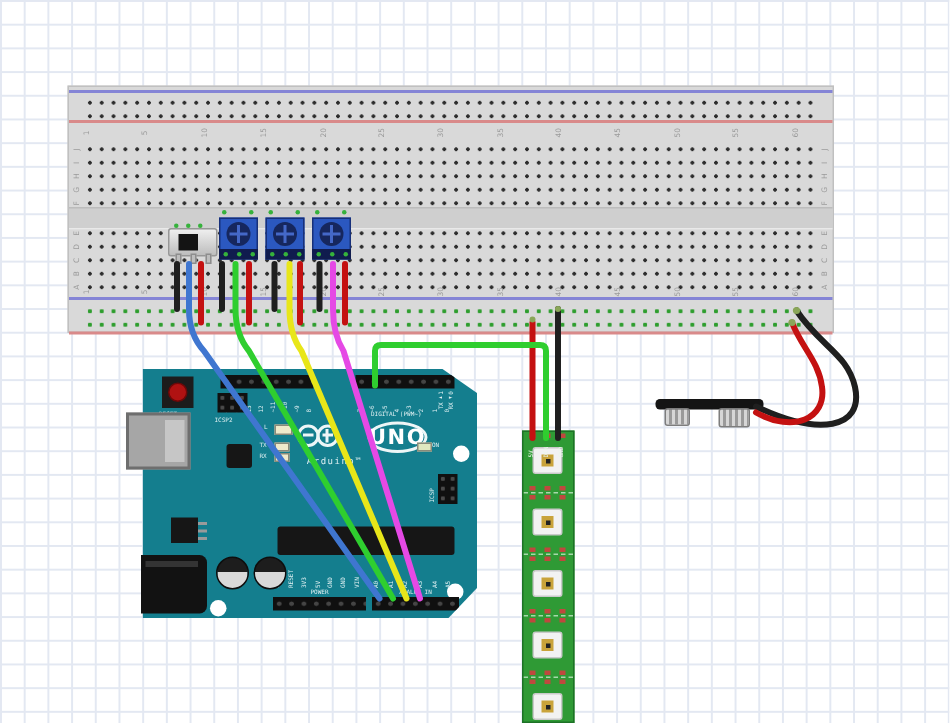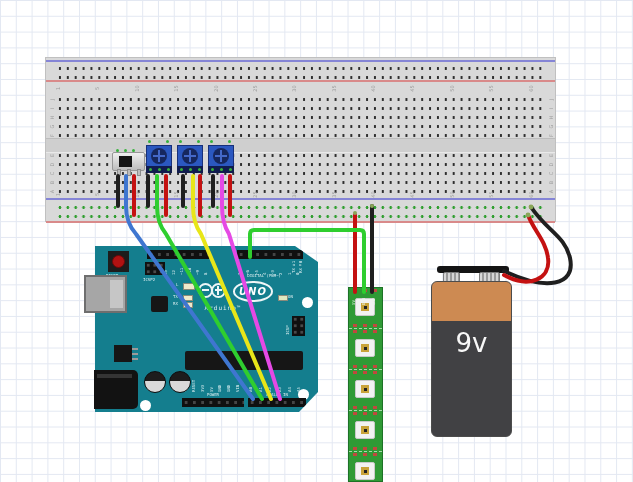--- a/index.html
+++ b/index.html
@@ -64,23 +64,23 @@
   .pl-dl span{flex:0 0 8px;} .pl-dr span{flex:0 0 8.25px;}
   .pl-pw span{flex:0 0 8.85px;} .pl-an span{flex:0 0 9.67px;}
   .silk{position:absolute;font-size:4px;color:#dff0f2;font-family:"DejaVu Sans Mono",monospace;white-space:nowrap;}
   .silk.vert{writing-mode:vertical-rl;transform:rotate(180deg);}
   .reset-btn{position:absolute;left:13px;top:5px;width:21px;height:21px;background:#1c1c1c;}
   .reset-btn .cap{position:absolute;left:4px;top:4px;width:13px;height:13px;border-radius:50%;background:#b01212;border:1px solid #6d0808;box-sizing:border-box;}
   .ledrect{position:absolute;background:#efeacb;border:0.5px solid #8a8a7a;}
   .logo-c{position:absolute;width:15px;height:15px;border:2.5px solid #eef6f7;border-radius:50%;box-sizing:border-box;}
   .logo-c::before{content:"";position:absolute;left:2px;right:2px;top:4.2px;height:1.6px;background:#eef6f7;}
   .logo-c.plus::after{content:"";position:absolute;top:1px;bottom:1px;left:4.2px;width:1.6px;background:#eef6f7;}
-  .uno-oval{position:absolute;left:138px;top:35px;width:40px;height:21px;border:2.5px solid #eef6f7;border-radius:50%;
+  .uno-oval{position:absolute;left:150px;top:35px;width:40px;height:21px;border:2.5px solid #eef6f7;border-radius:50%;
     box-sizing:border-box;display:flex;align-items:center;justify-content:center;
-    font-size:10px;font-weight:bold;color:#fff;letter-spacing:1px;font-style:italic;}
+    font-size:14px;font-weight:bold;color:#fff;letter-spacing:1px;}
   .chip{position:absolute;background:#161616;border-radius:2px;}
   .capc{position:absolute;width:22px;height:22px;border-radius:50%;border:1px solid #0e0e0e;
     background:linear-gradient(#1d1d1d 46%,#d9d9d9 46%);box-sizing:border-box;}
   .usb{position:absolute;left:84px;top:275px;width:43px;height:38px;background:#a6a6a6;border:2px solid #6e6e6e;box-sizing:border-box;z-index:4;}
   .usb::after{content:"";position:absolute;right:2px;top:3px;bottom:3px;width:13px;background:#c6c6c6;}
   .barrel{position:absolute;left:94px;top:370px;width:44px;height:39px;background:#121212;border-radius:0 5px 5px 0;z-index:4;}
   .barrel::after{content:"";position:absolute;left:3px;right:6px;top:4px;height:4px;background:#343434;}
   .vreg{position:absolute;left:19px;top:99px;width:18px;height:17px;background:#161616;}
   .vreg i{position:absolute;left:18px;width:6px;height:2px;background:#9a9a9a;}
 
@@ -349,23 +349,20 @@
     <div class="strip-labels">
         <span>5V</span>
         <span>DIN</span>
         <span>GND</span>
       </div>
   </div>
 
   <div class="bat-cap"></div>
   <div class="bat-term" style="left:443px;top:272px;width:17px;height:12px"></div>
   <div class="bat-term" style="left:479px;top:272px;width:21px;height:13px"></div>
-  <div class="bat-body">
-    <span class="blabel">9v</span>
-  </div>
 
   <svg class="wires" width="633" height="482" viewBox="0 0 633 482">
     <path d="M118 176 V206 M148 176 V206 M183 176 V206 M213 176 V206" stroke="#1f1f1f"></path>
     <path d="M134 176 V215 M166 176 V215 M200 176 V215 M230 176 V215" stroke="#c41111"></path>
     <path d="M126 176 V206 Q126 223 136 234 L253 399" stroke="#3f76d0"></path>
     <path d="M157 176 V206 Q157 223 166 234 L262 399" stroke="#2fce2f"></path>
     <path d="M193 176 V206 Q193 223 201 234 L271 399" stroke="#e8e619"></path>
     <path d="M222 176 V206 Q222 223 229 234 L280 399" stroke="#e549e5"></path>
     <path d="M355 215 V292" stroke="#c41111"></path>
     <path d="M372 206 V292" stroke="#1f1f1f"></path>

